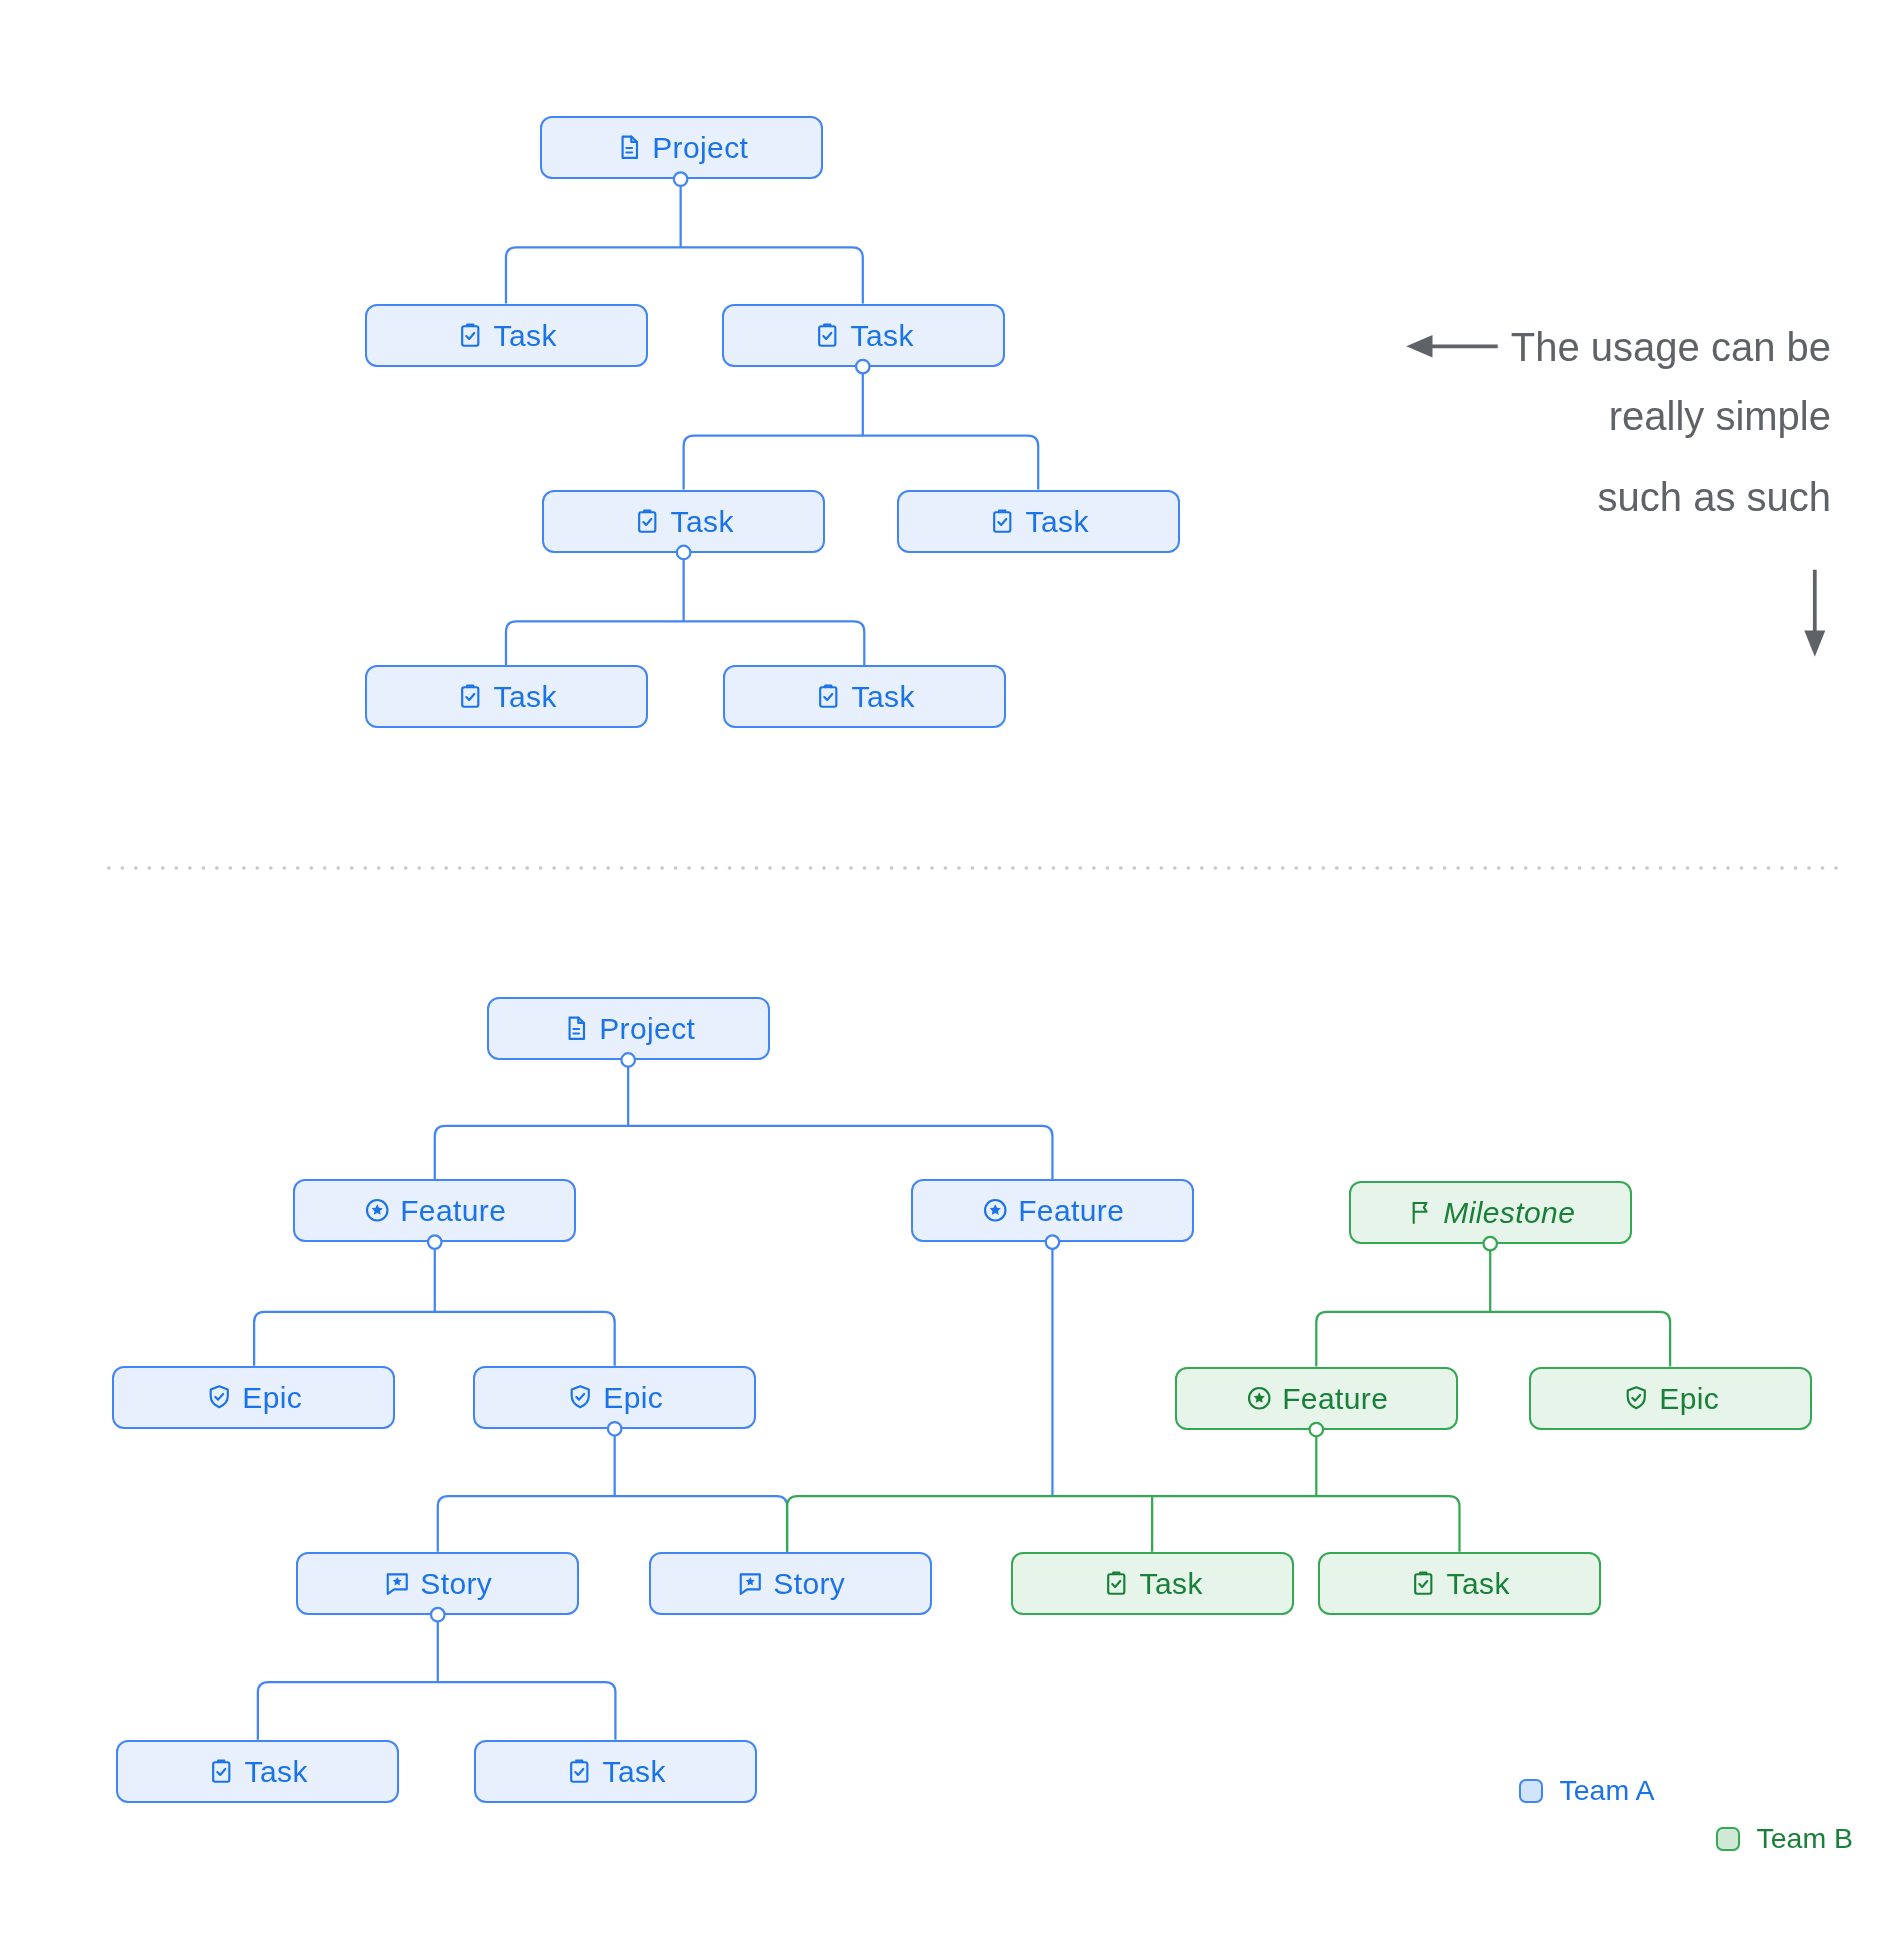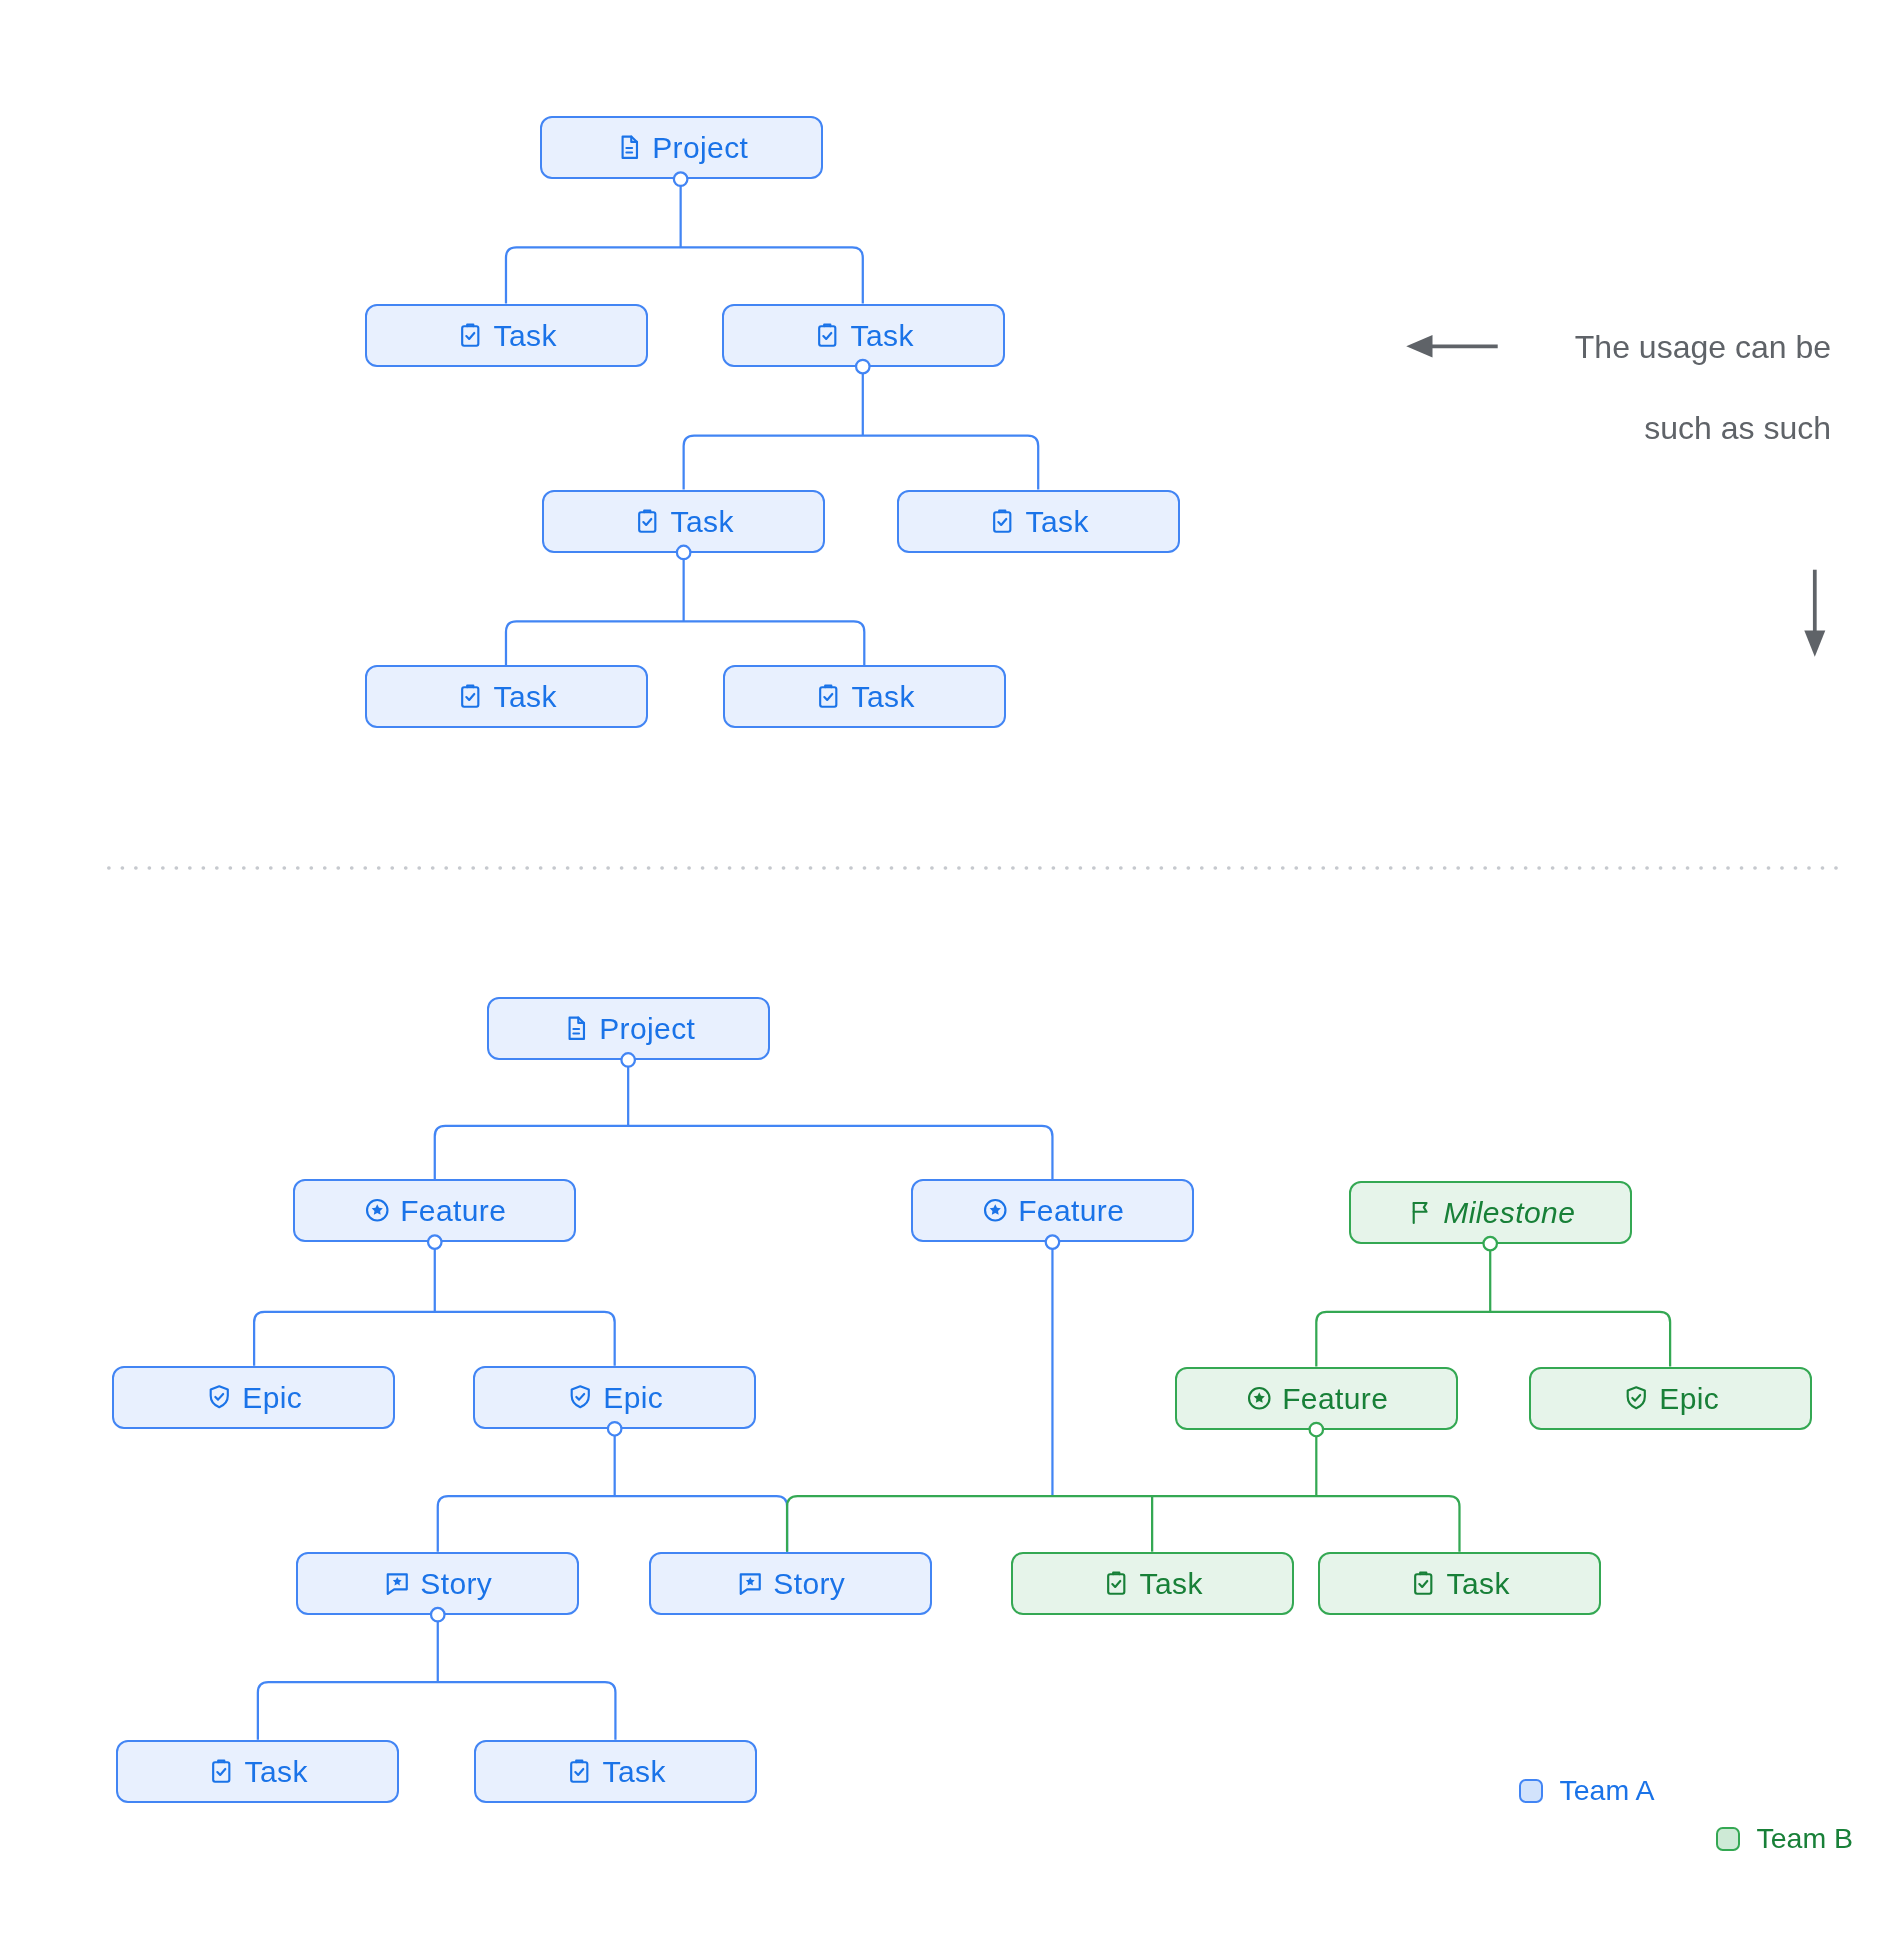--- a/index.html
+++ b/index.html
@@ -19,21 +19,21 @@
     border-radius:12px; border:2.2px solid;
     font-size:30px; font-weight:500; letter-spacing:0.4px;
   }
   .node.team-a { background:var(--team-a-fill); border-color:var(--team-a-border); color:var(--team-a-text); }
   .node.team-b { background:var(--team-b-fill); border-color:var(--team-b-border); color:var(--team-b-text); }
   .node .icon { display:flex; align-items:center; }
   .node .icon svg { width:28.5px; height:28.5px; display:block; }
 
   .annotation {
     position:absolute; right:67px; top:313px; z-index:4;
-    text-align:right; color:var(--annotation); font-size:32px; line-height:69px;
+    text-align:right; color:var(--annotation); font-size:40px; line-height:69px;
   }
   .annotation .para2 { margin-top:12px; }
 
   .legend-item {
     position:absolute; z-index:4; display:flex; align-items:center; gap:16.5px;
     font-size:28.5px; font-weight:500;padding-left:48px;
   }
   .legend-item .swatch {
     width:24px; height:24px; border-radius:6.7px; border:2.2px solid; box-sizing:border-box;
   }
@@ -295,20 +295,21 @@
       <circle cx="1404" cy="1657" r="9" fill="#ffffff" stroke="#4285f4" stroke-width="3"></circle>
       <circle cx="1988" cy="1659" r="9" fill="#ffffff" stroke="#34a853" stroke-width="3"></circle>
       <circle cx="820" cy="1906" r="9" fill="#ffffff" stroke="#4285f4" stroke-width="3"></circle>
       <circle cx="1756" cy="1907" r="9" fill="#ffffff" stroke="#34a853" stroke-width="3"></circle>
       <circle cx="584" cy="2154" r="9" fill="#ffffff" stroke="#4285f4" stroke-width="3"></circle>
     </svg>
 
   <div class="annotation">
     <div class="para1">
       <div>The usage can be</div>
+      <div>really simple</div>
     </div>
     <div class="para2">
       <div>such as such</div>
     </div>
   </div>
 
   <div class="legend-item" id="legend-a">
     <span class="swatch"></span>
     <span>Team A</span>
   </div>

